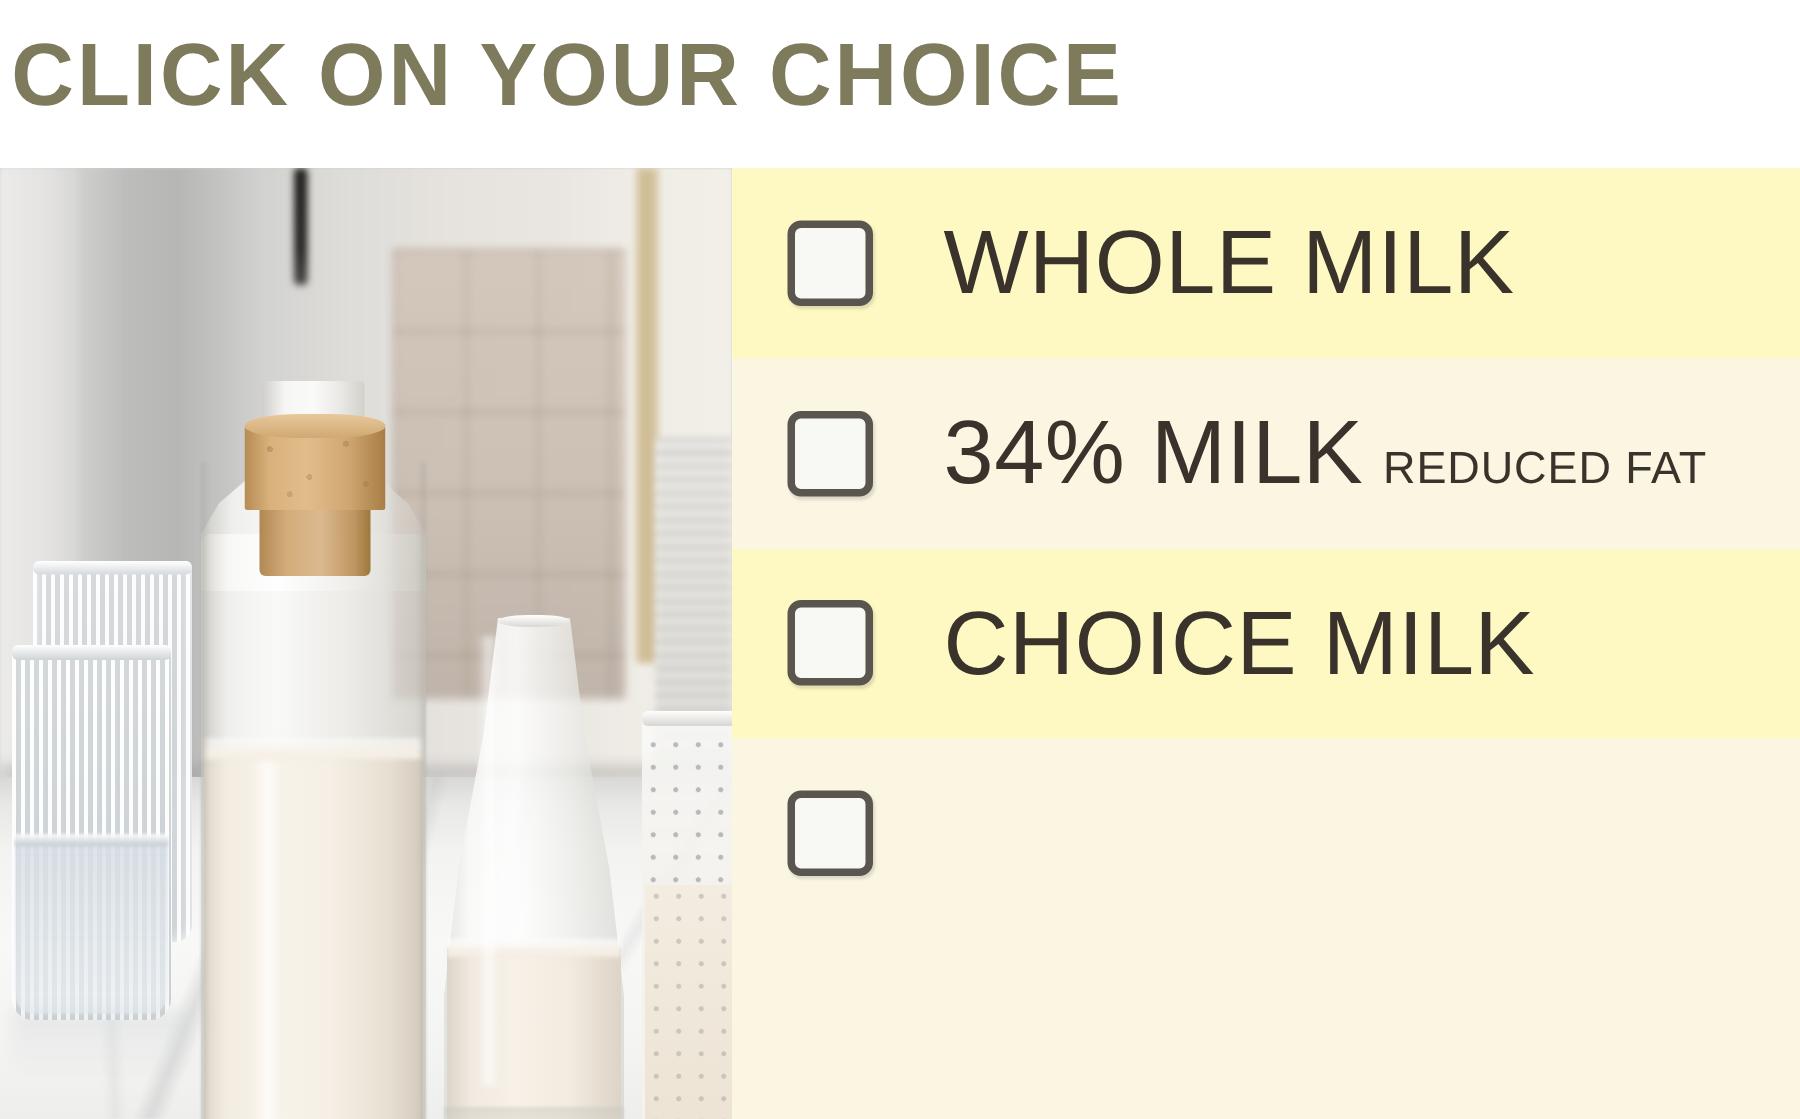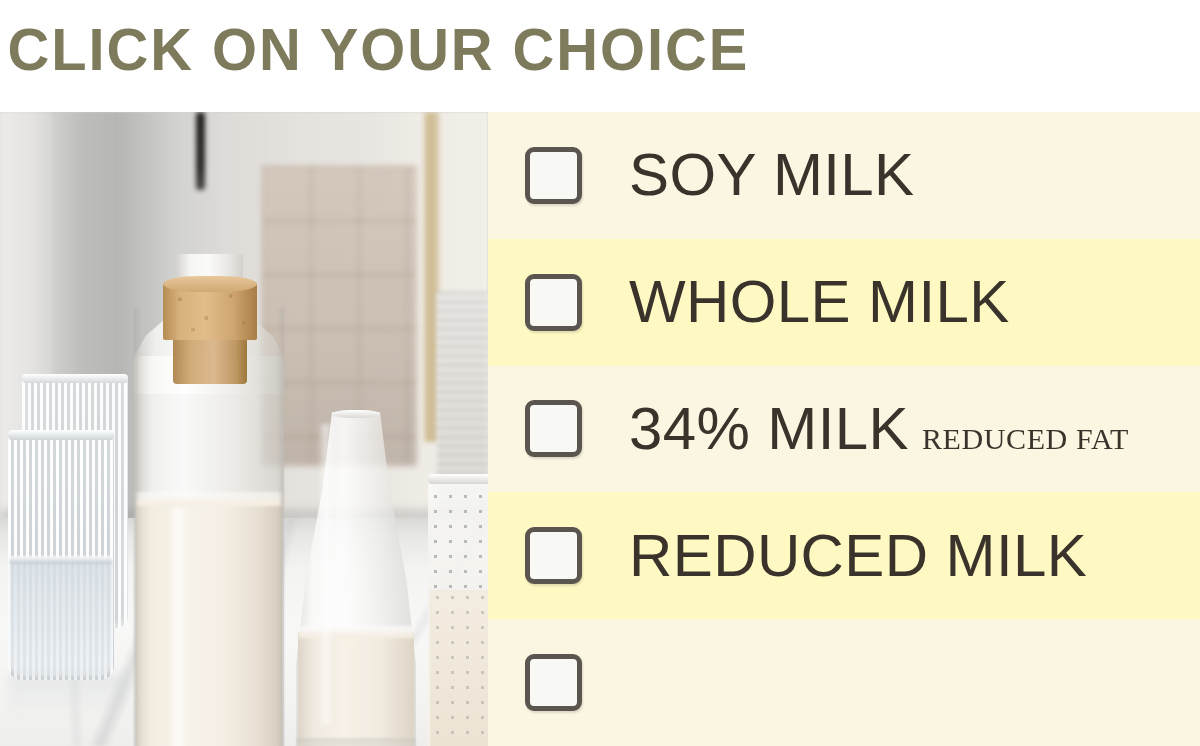--- a/index.html
+++ b/index.html
@@ -380,21 +380,21 @@
   .label-main {
     font-family: "Liberation Sans", sans-serif;
     font-weight: normal;
     font-size: 60px;
     line-height: 1;
     letter-spacing: 0.4px;
     color: #3a332b;
   }
 
   .label-sub {
-    font-family: Liberation Serif, serif;
+    font-family: Liberation Sans, sans-serif;
     font-weight: normal;
     font-size: 30px;
     line-height: 1;
     letter-spacing: 0.6px;
     color: #3a332b;
     margin-left: 13px;
   }
 </style>
 </head>
 <body>
@@ -448,46 +448,40 @@
       <div class="ph" id="cork-inner"></div>
       <div class="ph" id="cork"></div>
       <div class="ph" id="cork-top"></div>
 
       <div class="ph" id="refl-3"></div>
 
     </div>
 
     <div id="options-panel">
 
-      <div class="option-row light">
-        <div class="checkbox"></div>
-        <div class="option-label">
-          <span class="label-main">SOY MILK</span>
-        </div>
-      </div>
 
       <div class="option-row dark">
         <div class="checkbox"></div>
         <div class="option-label">
           <span class="label-main">WHOLE MILK</span>
         </div>
       </div>
 
       <div class="option-row light">
         <div class="checkbox"></div>
         <div class="option-label">
           <span class="label-main">34% MILK</span>
           <span class="label-sub">REDUCED FAT</span>
         </div>
       </div>
 
       <div class="option-row dark">
         <div class="checkbox"></div>
         <div class="option-label">
-          <span class="label-main">REDUCED MILK</span>
+          <span class="label-main">CHOICE MILK</span>
         </div>
       </div>
 
       <div class="option-row light">
         <div class="checkbox"></div>
       </div>
 
     </div>
   </div>
 </div>

